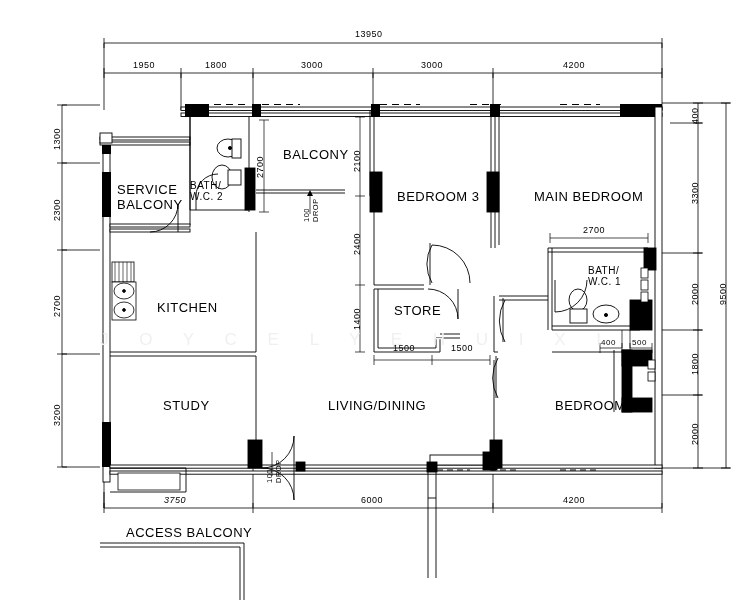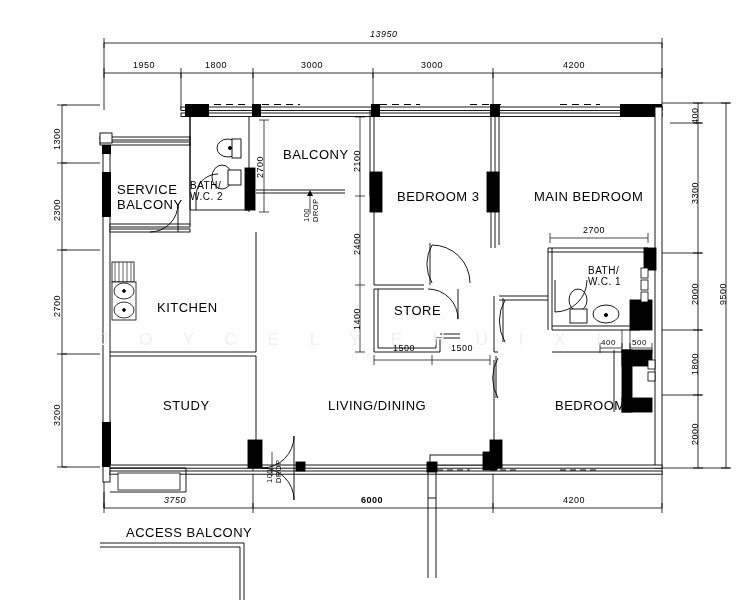--- a/index.html
+++ b/index.html
@@ -422,41 +422,41 @@
 <div class="lbl room-label" style="left:394px;top:303px;">STORE</div>
 
 <div class="lbl room-label" style="left:163px;top:398px;">STUDY</div>
 
 <div class="lbl room-label" style="left:328px;top:398px;">LIVING/DINING</div>
 
 <div class="lbl room-label" style="left:519px;top:398px;margin-left:36px;">BEDROOM  2</div>
 
 <div class="lbl room-label" style="left:126px;top:525px;">ACCESS  BALCONY</div>
 
-<div class="lbl dim-label" style="left:370px;top:29px;font-style:italic;">13950</div>
+<div class="lbl dim-label" style="left:355px;top:29px;">13950</div>
 <div class="lbl dim-label" style="left:133px;top:60px;">1950</div>
 <div class="lbl dim-label" style="left:205px;top:60px;">1800</div>
 <div class="lbl dim-label" style="left:301px;top:60px;">3000</div>
 <div class="lbl dim-label" style="left:421px;top:60px;">3000</div>
 <div class="lbl dim-label" style="left:563px;top:60px;">4200</div>
 
 <div class="lbl dim-label vert" style="left:52px;top:150px;">1300</div>
 <div class="lbl dim-label vert" style="left:52px;top:221px;">2300</div>
 <div class="lbl dim-label vert" style="left:52px;top:317px;">2700</div>
 <div class="lbl dim-label vert" style="left:52px;top:426px;">3200</div>
 
 <div class="lbl dim-label vert" style="left:690px;top:124px;">400</div>
 <div class="lbl dim-label vert" style="left:690px;top:204px;">3300</div>
 <div class="lbl dim-label vert" style="left:690px;top:305px;">2000</div>
 <div class="lbl dim-label vert" style="left:690px;top:375px;">1800</div>
 <div class="lbl dim-label vert" style="left:690px;top:445px;">2000</div>
 <div class="lbl dim-label vert" style="left:718px;top:305px;">9500</div>
 
 <div class="lbl dim-label" style="left:164px;top:495px;font-style:italic;">3750</div>
-<div class="lbl dim-label" style="left:361px;top:495px;font-weight:bold;">6000</div>
+<div class="lbl dim-label" style="left:361px;top:495px;">6000</div>
 <div class="lbl dim-label" style="left:563px;top:495px;">4200</div>
 
 <div class="lbl dim-label vert" style="left:255px;top:178px;">2700</div>
 <div class="lbl dim-label vert" style="left:352px;top:172px;">2100</div>
 <div class="lbl dim-label vert" style="left:352px;top:255px;">2400</div>
 <div class="lbl dim-label vert" style="left:352px;top:330px;">1400</div>
 <div class="lbl dim-label" style="left:393px;top:343px;">1500</div>
 <div class="lbl dim-label" style="left:451px;top:343px;">1500</div>
 <div class="lbl dim-label" style="left:583px;top:225px;">2700</div>
 <div class="lbl dim-label" style="left:601px;top:338px;font-size:8px;">400</div>

